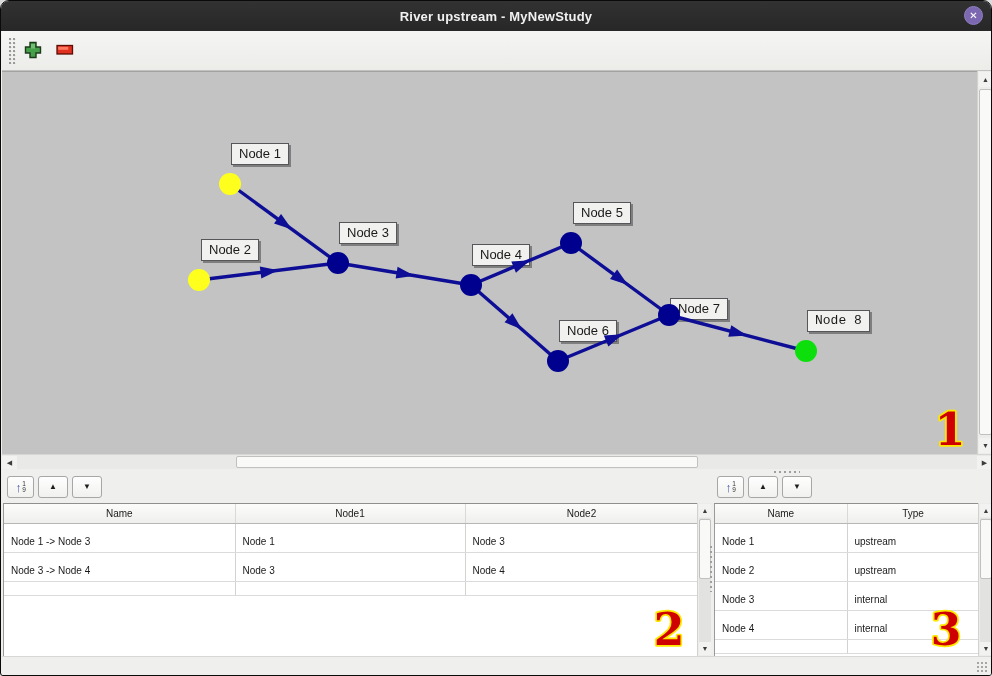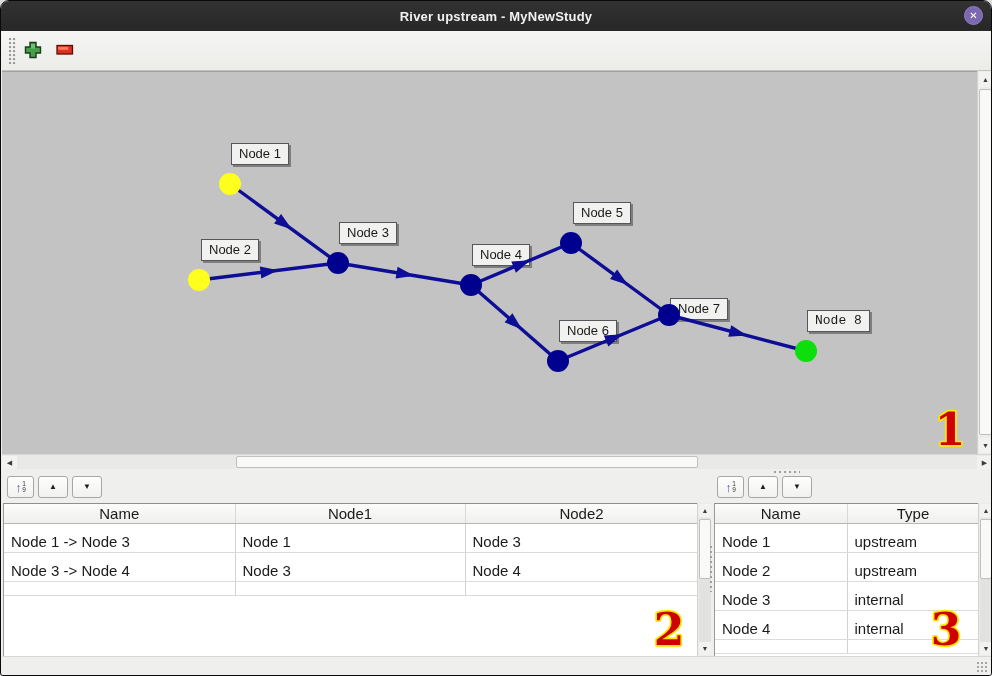--- a/index.html
+++ b/index.html
@@ -47,21 +47,21 @@
   
   .btn{position:absolute;top:475px;width:30px;height:22px;border:1px solid #a7a7a5;border-radius:3px;
     background:linear-gradient(#fefefe,#f1f1ef);display:flex;align-items:center;justify-content:center;padding:0;}
   .btn .tri{font-size:8px;color:#1d1d1d;line-height:1;}
   .sort-ic{display:flex;align-items:center;line-height:1;}
   .sort-ic .arr{font-size:13px;font-weight:bold;color:#4456a6;}
   .sort-ic .nums{display:flex;flex-direction:column;font-size:6.5px;color:#333;margin-left:.5px;}
   
   .tbl-wrap{position:absolute;top:502px;height:153px;background:#fff;overflow:hidden;
     border-top:1px solid #8f8f8d;border-left:1px solid #9a9a98;}
-  table{border-collapse:collapse;table-layout:fixed;font-size:15px;}
+  table{border-collapse:collapse;table-layout:fixed;font-size:10px;}
   thead th{height:19px;background:linear-gradient(#fcfcfb,#eff0ee);border-bottom:1px solid #b7b7b5;
     border-right:1px solid #d9d9d7;font-weight:normal;text-align:center;padding:0;overflow:hidden;}
   tbody td{height:29px;border-bottom:1px solid #dbdbd9;border-right:1px solid #d2d2d0;
     padding:8px 0 0 7px;text-align:left;vertical-align:middle;overflow:hidden;white-space:nowrap;}
   tbody tr.empty-row td{height:14px;}
   
   .statusbar{position:absolute;left:1px;top:655px;width:990px;height:20px;background:#efefee;border-top:1px solid #d7d7d5;}
   .resize-grip{position:absolute;right:4px;bottom:3px;width:11px;height:11px;
     background-image:radial-gradient(circle at 1.1px 1.1px,#a5a5a5 .9px,transparent 1.2px);background-size:4px 4px;}
   

